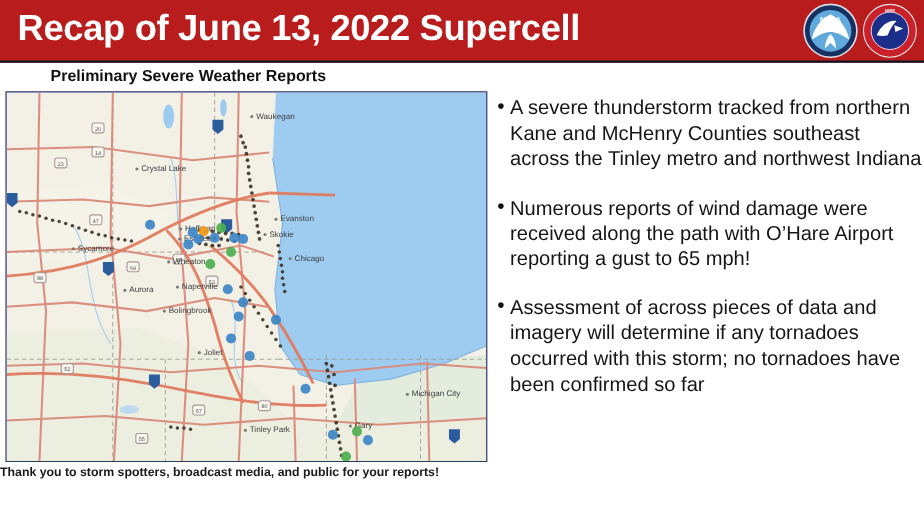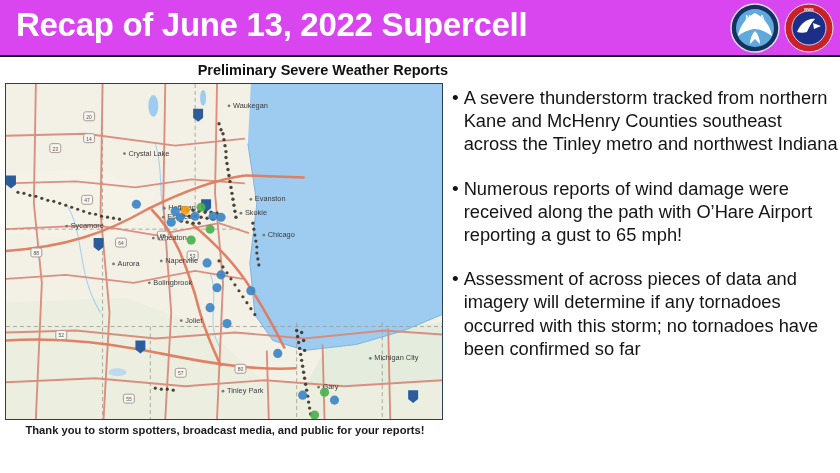--- a/index.html
+++ b/index.html
@@ -7,47 +7,47 @@
     width:840px;height:473px;overflow:hidden;
     background:#ffffff;
     font-family:"Liberation Sans", sans-serif;
     -webkit-font-smoothing:antialiased;
   }
   .slide{position:relative;width:840px;height:473px;background:#ffffff;}
 
   
   .header{
     position:absolute;left:0;top:0;width:840px;height:57px;
-    background:#d946ef;
+    background:#b91c1c;
     border-bottom:2px solid #0e1626;
     box-sizing:border-box;
   }
   .header .title{
     position:absolute;left:16px;top:6px;
     font-size:33px;font-weight:bold;color:#ffffff;
     letter-spacing:-0.3px;white-space:nowrap;
     font-family:"Liberation Sans", sans-serif;
   }
   .logos{position:absolute;right:6px;top:3px;display:flex;gap:4px;align-items:center;}
   .logo{width:50px;height:50px;}
 
   
   .map-title{
     position:absolute;left:0px;top:62px;width:448px;
-    text-align:right;font-size:14.5px;font-weight:bold;color:#111111;
+    text-align:left;font-size:14.5px;font-weight:bold;color:#111111;padding-left:46px;
   }
   .map-frame{
     position:absolute;left:5px;top:83px;width:438px;height:337px;
     border:1.6px solid #2a3d57;box-sizing:border-box;overflow:hidden;
     background:#c4b5fd;
   }
   .map-canvas{position:absolute;left:0;top:0;width:100%;height:100%;}
 
   .map-credit{
-    position:absolute;left:0px;top:424px;width:450px;text-align:center;
+    position:absolute;left:0px;top:424px;width:450px;
     font-size:11.2px;font-weight:bold;color:#1a1a1a;
   }
 
   
   .bullets{
     position:absolute;left:452px;top:86px;width:388px;
   }
   .bullet{
     display:flex;margin-bottom:21px;
   }

